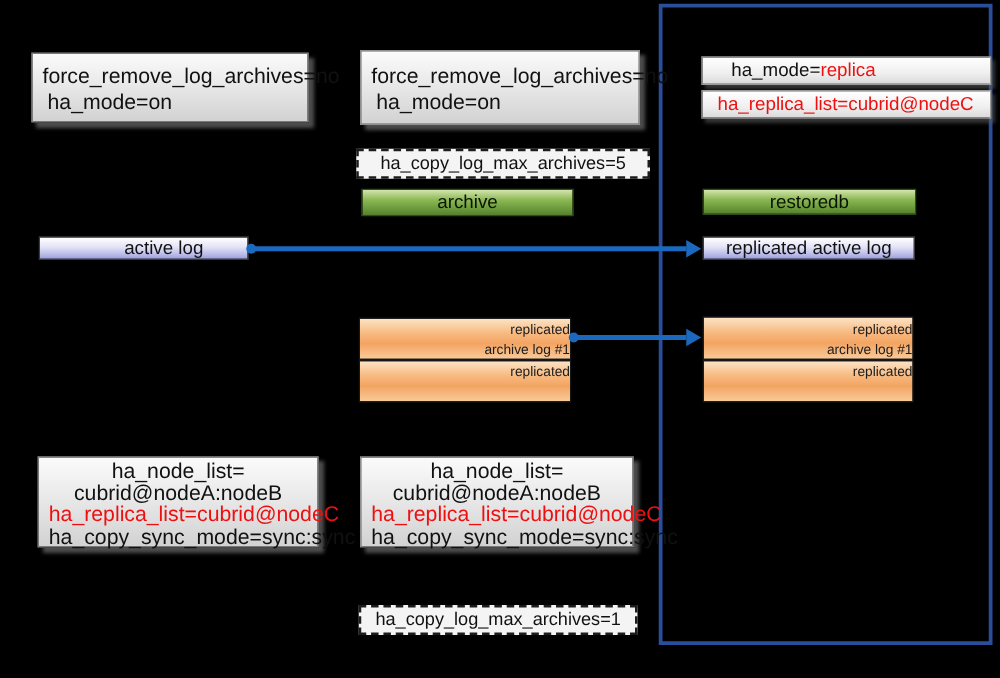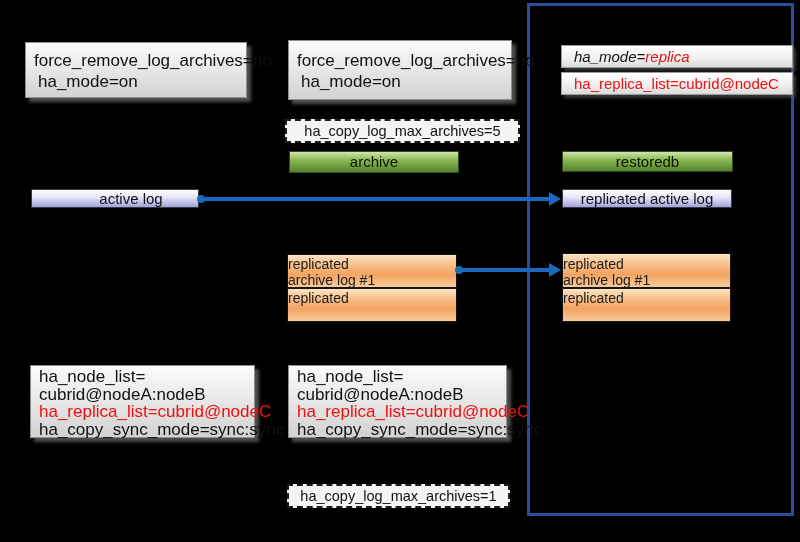--- a/index.html
+++ b/index.html
@@ -18,21 +18,21 @@
   .abs{position:absolute;box-sizing:border-box;}
   
   .param-box{
     background:linear-gradient(180deg,#FBFBFB 0%,#E9E9E9 45%,#D2D2D2 100%);
     border:1px solid #8f8f8f;
     box-shadow:4px 4px 3px rgba(170,170,170,0.45);
     font-size:17px;
     z-index:2;
   }
   .param-box .ln{white-space:nowrap;line-height:21px;}
-  .param-box.small-lines .ln{line-height:17.5px;}
+  .param-box.small-lines .ln{line-height:17.5px;text-align:center;}
   
   .dashed-box{
     background:#F4F4F4;
     border:2px dashed #1c1c1c;
     font-size:14.5px;text-align:center;
     z-index:2;white-space:nowrap;
   }
   
   .white-bar{
     background:linear-gradient(180deg,#FFFFFF 0%,#EFEFEF 60%,#DADADA 100%);
@@ -52,39 +52,40 @@
   .lavender-box{
     background:linear-gradient(180deg,#FFFFFF 0%,#E3E3F6 45%,#B9BAE8 80%,#9CA0DC 100%);
     border:1px solid #3a3a3a;
     text-align:center;font-size:15px;color:#111;
     z-index:2;
   }
   
   .orange-box{
     background:linear-gradient(180deg,#FCE3C5 0%,#F7B87E 38%,#F3A462 62%,#F8CA99 100%);
     border:1px solid #161616;
-    text-align:left;font-size:14px;color:#1c1c1c;
+    text-align:right;font-size:11px;color:#1c1c1c;
     z-index:2;
+    padding-left:44px;
   }
   .orange-box .ln{line-height:16px;}
   
   .frame{
     border:3px solid var(--replica_frame);
     background:transparent;z-index:1;
   }
   
   .arrow-line{background:var(--arrow);height:4px;z-index:3;}
   .arrow-head{
     width:0;height:0;z-index:3;
     border-top:7px solid transparent;border-bottom:7px solid transparent;
     border-left:12px solid var(--arrow);
   }
   .arrow-tail{width:8px;height:8px;border-radius:50%;background:var(--arrow);z-index:3;}
   .red{color:var(--red_text);}
-  .pad-l{padding-left:12px;font-style:italic;}
+  .pad-l{padding-left:23px;}
 </style>
 </head>
 <body>
 
 <div id="canvas">
 
   <div class="abs frame" style="left:527px;top:3px;width:267px;height:513px;"></div>
 
   <div class="abs param-box" style="left:25px;top:42px;width:222px;height:56px;padding:7px 8px 0;">
     <div class="ln">force_remove_log_archives=no</div>

